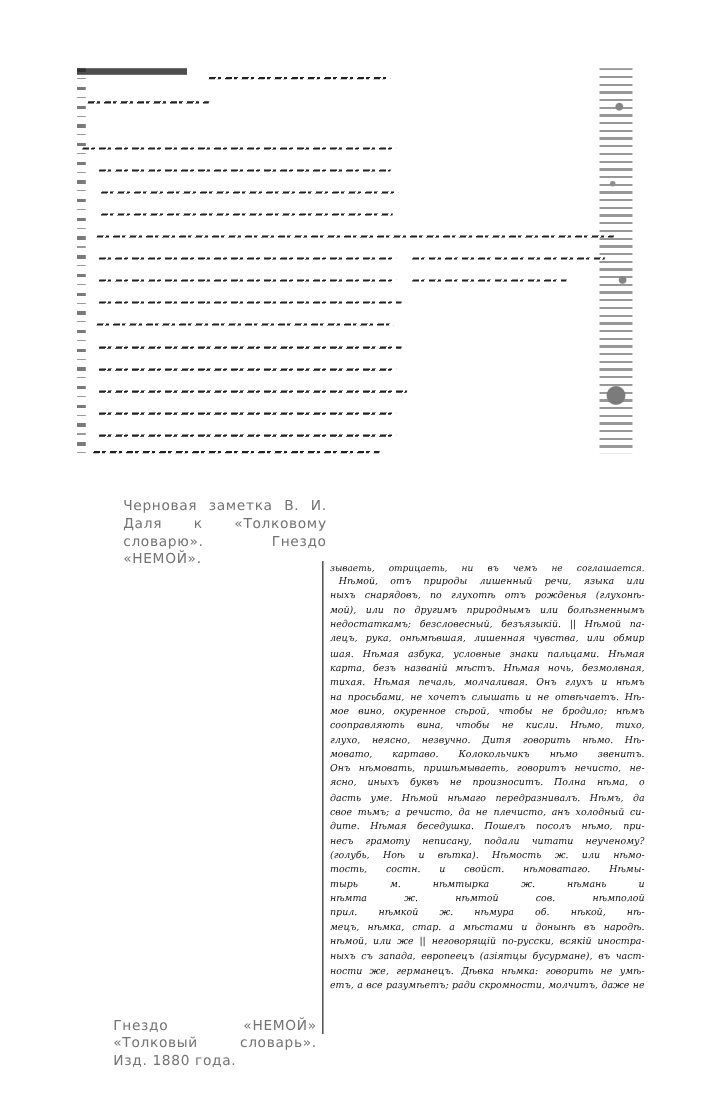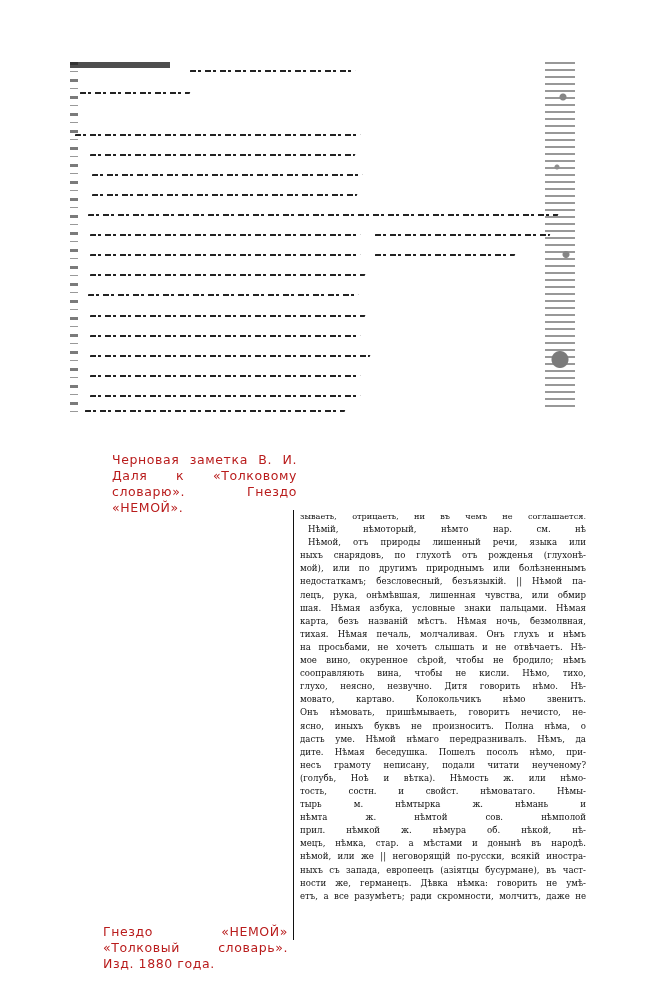--- a/index.html
+++ b/index.html
@@ -30,32 +30,32 @@
     opacity: .55;
   }
   .ms-line {
     position: absolute; height: 2px;
     background: repeating-linear-gradient(90deg, #222 0 6px, transparent 6px 8px, #222 8px 11px, transparent 11px 15px);
     transform: skewX(-20deg);
   }
   .ms-line.thin { height: 1.5px; }
   .caption {
     position: absolute; font-size: 12.5px; line-height: 16px; letter-spacing: .6px;
-    text-align: justify; text-align-last: left; color: #b91c1c;
+    text-align: justify; text-align-last: left; color: #737373;
   }
   .caption-1 { left: 112px; top: 452px; width: 185px; }
   .caption-2 { left: 103px; top: 896px; width: 185px; margin-top: 28px; }
   .column {
     position: absolute; left: 293px; top: 510px; width: 292px; height: 430px;
     border-left: 1.5px solid #111;
   }
   .col-line {
     font-family: "DejaVu Serif", serif; font-size: 8.6px; line-height: 13.1px;
     padding-left: 6px; white-space: nowrap; overflow: hidden; color: #111;
-    text-align: justify; text-align-last: justify;
+    text-align: justify; text-align-last: justify; font-style: italic;
   }
   .col-line.first { font-size: 8.2px; }
   .col-line.indent { padding-left: 14px; }
 </style>
 </head>
 <body>
 
 <div class="manuscript">
   <div class="ms-edge-left"></div>
   <div class="ms-top-bar"></div>
@@ -80,37 +80,37 @@
   <div class="ms-line" style="left:20px;top:313px;width:270px;"></div>
   <div class="ms-line" style="left:20px;top:333px;width:270px;"></div>
   <div class="ms-line thin" style="left:15px;top:348px;width:260px;"></div>
 </div>
 
 <div class="caption caption-1">Черновая заметка В. И. Даля к «Толковому словарю». Гнездо «НЕМОЙ».</div>
 <div class="caption caption-2">Гнездо «НЕМОЙ» «Толковый словарь». Изд. 1880 года.</div>
 
 <div class="column">
   <div class="col-line first">зываеть, отрицаеть, ни въ чемъ не соглашается.</div>
-  <div class="col-line indent b">Нѣмій, нѣмоторый, нѣмто нар. см. нѣ</div>
   <div class="col-line indent">Нѣмой, отъ природы лишенный речи, языка или</div>
   <div class="col-line">ныхъ снарядовъ, по глухотѣ отъ рожденья (глухонѣ-</div>
   <div class="col-line">мой), или по другимъ природнымъ или болѣзненнымъ</div>
   <div class="col-line">недостаткамъ; безсловесный, безъязыкій. || Нѣмой па-</div>
   <div class="col-line">лецъ, рука, онѣмѣвшая, лишенная чувства, или обмир</div>
   <div class="col-line">шая. Нѣмая азбука, условные знаки пальцами. Нѣмая</div>
   <div class="col-line">карта, безъ названій мѣстъ. Нѣмая ночь, безмолвная,</div>
   <div class="col-line">тихая. Нѣмая печаль, молчаливая. Онъ глухъ и нѣмъ</div>
   <div class="col-line">на просьбами, не хочетъ слышать и не отвѣчаетъ. Нѣ-</div>
   <div class="col-line">мое вино, окуренное сѣрой, чтобы не бродило; нѣмъ</div>
   <div class="col-line">сооправляють вина, чтобы не кисли. Нѣмо, тихо,</div>
   <div class="col-line">глухо, неясно, незвучно. Дитя говорить нѣмо. Нѣ-</div>
   <div class="col-line">мовато, картаво. Колокольчикъ нѣмо звенитъ.</div>
   <div class="col-line">Онъ нѣмовать, пришѣмываеть, говоритъ нечисто, не-</div>
   <div class="col-line">ясно, иныхъ буквъ не произноситъ. Полна нѣма, о</div>
   <div class="col-line">дасть уме. Нѣмой нѣмаго передразнивалъ. Нѣмъ, да</div>
+  <div class="col-line">свое тьмъ; а речисто, да не плечисто, анъ холодный си-</div>
   <div class="col-line">дите. Нѣмая беседушка. Пошелъ посолъ нѣмо, при-</div>
   <div class="col-line">несъ грамоту неписану, подали читати неученому?</div>
   <div class="col-line">(голубь, Ноѣ и вѣтка). Нѣмость ж. или нѣмо-</div>
   <div class="col-line">тость, состн. и свойст. нѣмоватаго. Нѣмы-</div>
   <div class="col-line b">тырь м. нѣмтырка ж. нѣмань и</div>
   <div class="col-line b">нѣмта ж. нѣмтой сов. нѣмполой</div>
   <div class="col-line">прил. нѣмкой ж. нѣмура об. нѣкой, нѣ-</div>
   <div class="col-line">мецъ, нѣмка, стар. а мѣстами и донынѣ въ народѣ.</div>
   <div class="col-line">нѣмой, или же || неговорящій по-русски, всякій иностра-</div>
   <div class="col-line">ныхъ съ запада, европеецъ (азіятцы бусурмане), въ част-</div>

